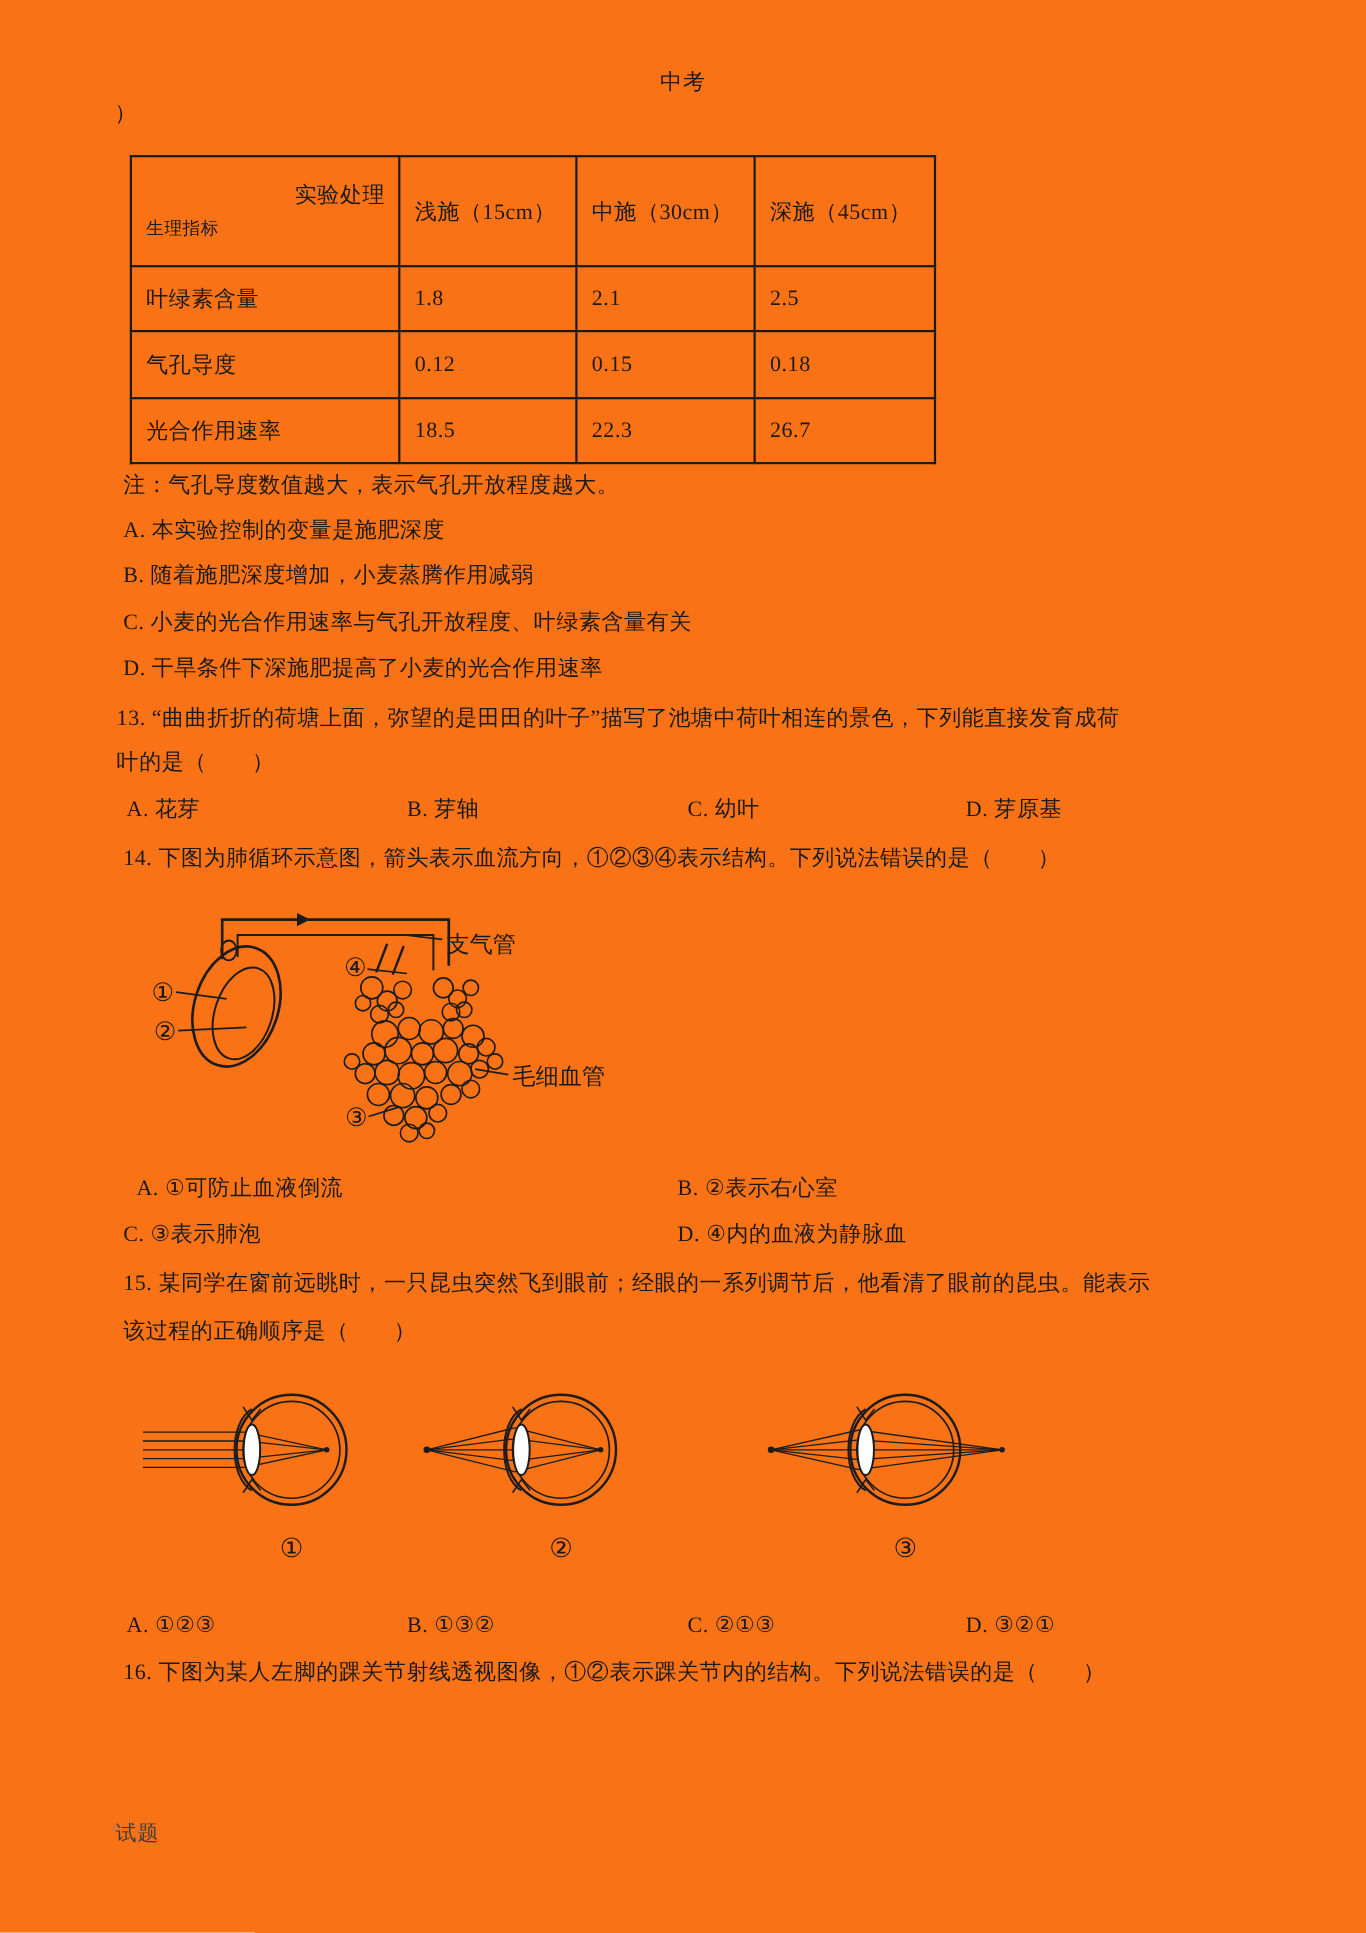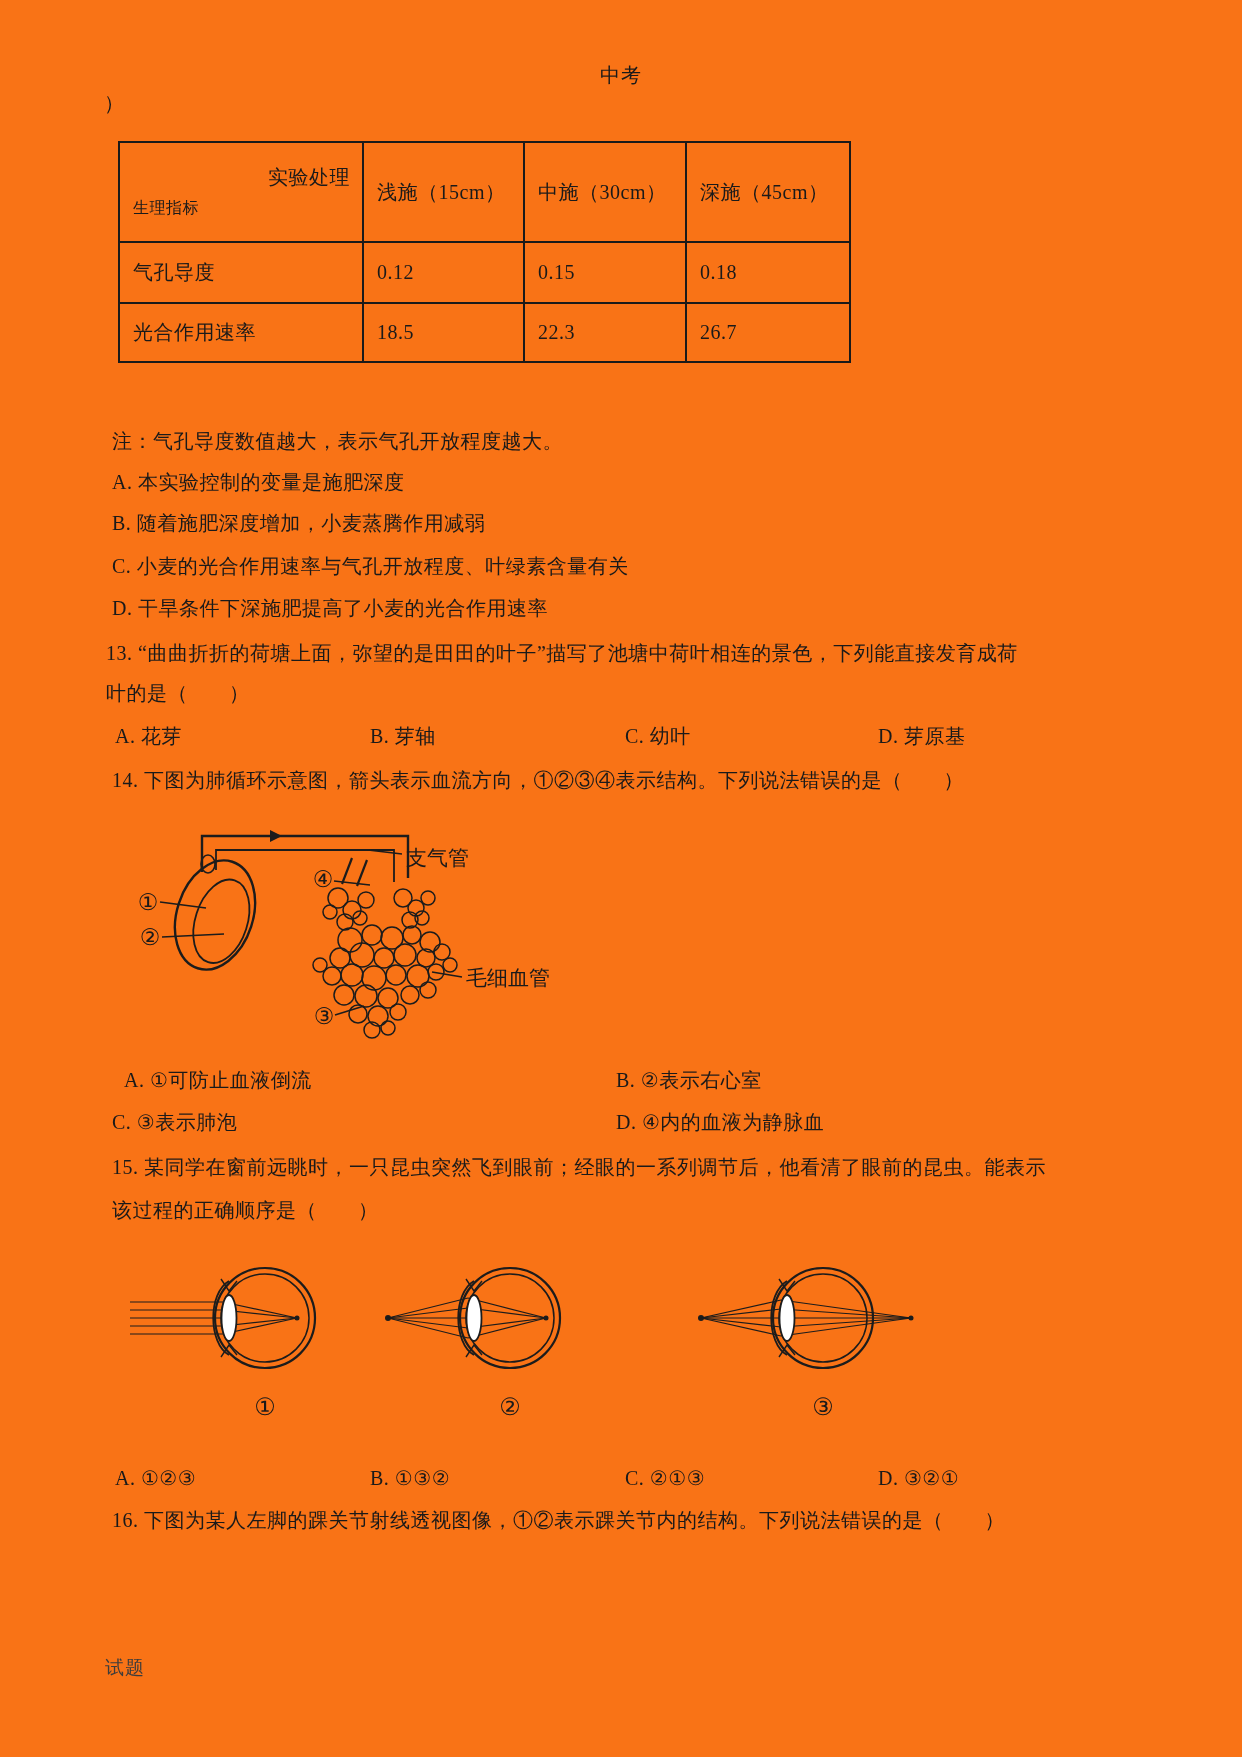--- a/index.html
+++ b/index.html
@@ -34,20 +34,26 @@
       </colgroup>
     <tbody>
         <tr style="height:100px">
       <td class="corner">
         <span class="corner-top">实验处理</span>
         <span class="corner-bottom">生理指标</span>
       </td>
       <td>浅施（15cm）</td>
       <td>中施（30cm）</td>
       <td>深施（45cm）</td>
+    </tr>
+    <tr style="height:59px">
+      <td>叶绿素含量</td>
+      <td>1.8</td>
+      <td>2.1</td>
+      <td>2.5</td>
     </tr>
     <tr style="height:61px">
       <td>气孔导度</td>
       <td>0.12</td>
       <td>0.15</td>
       <td>0.18</td>
     </tr>
     <tr style="height:59px">
       <td>光合作用速率</td>
       <td>18.5</td>

